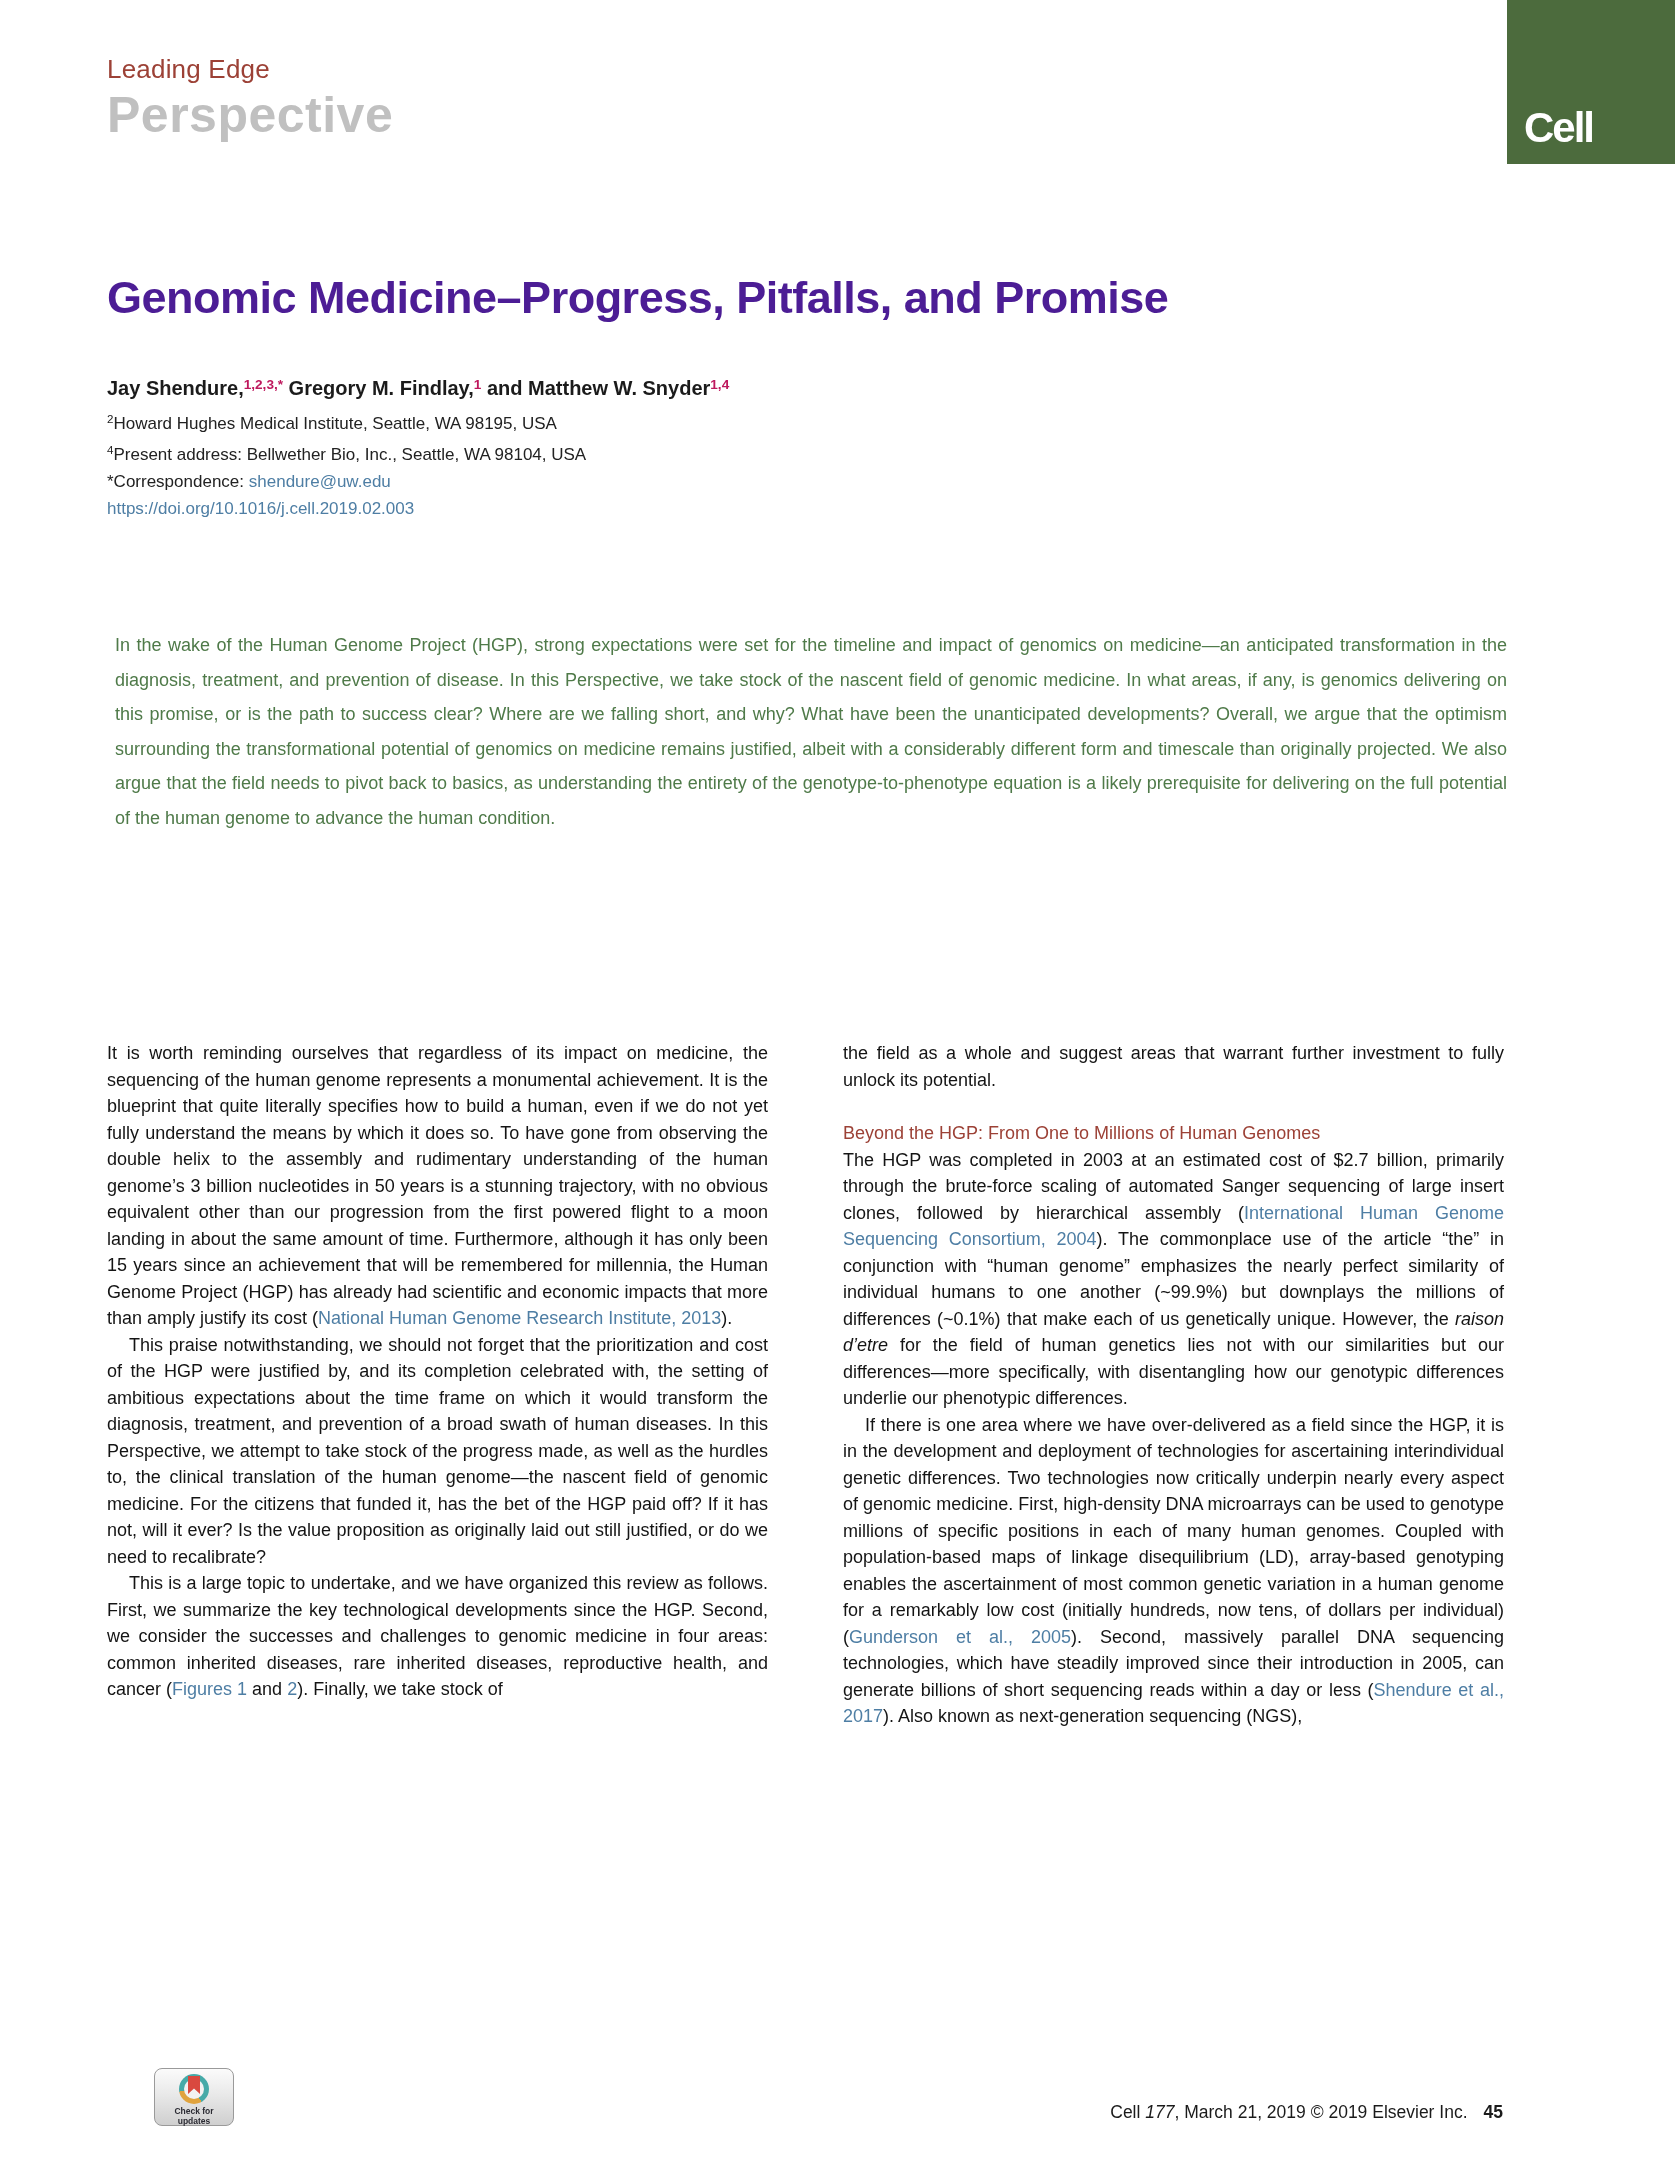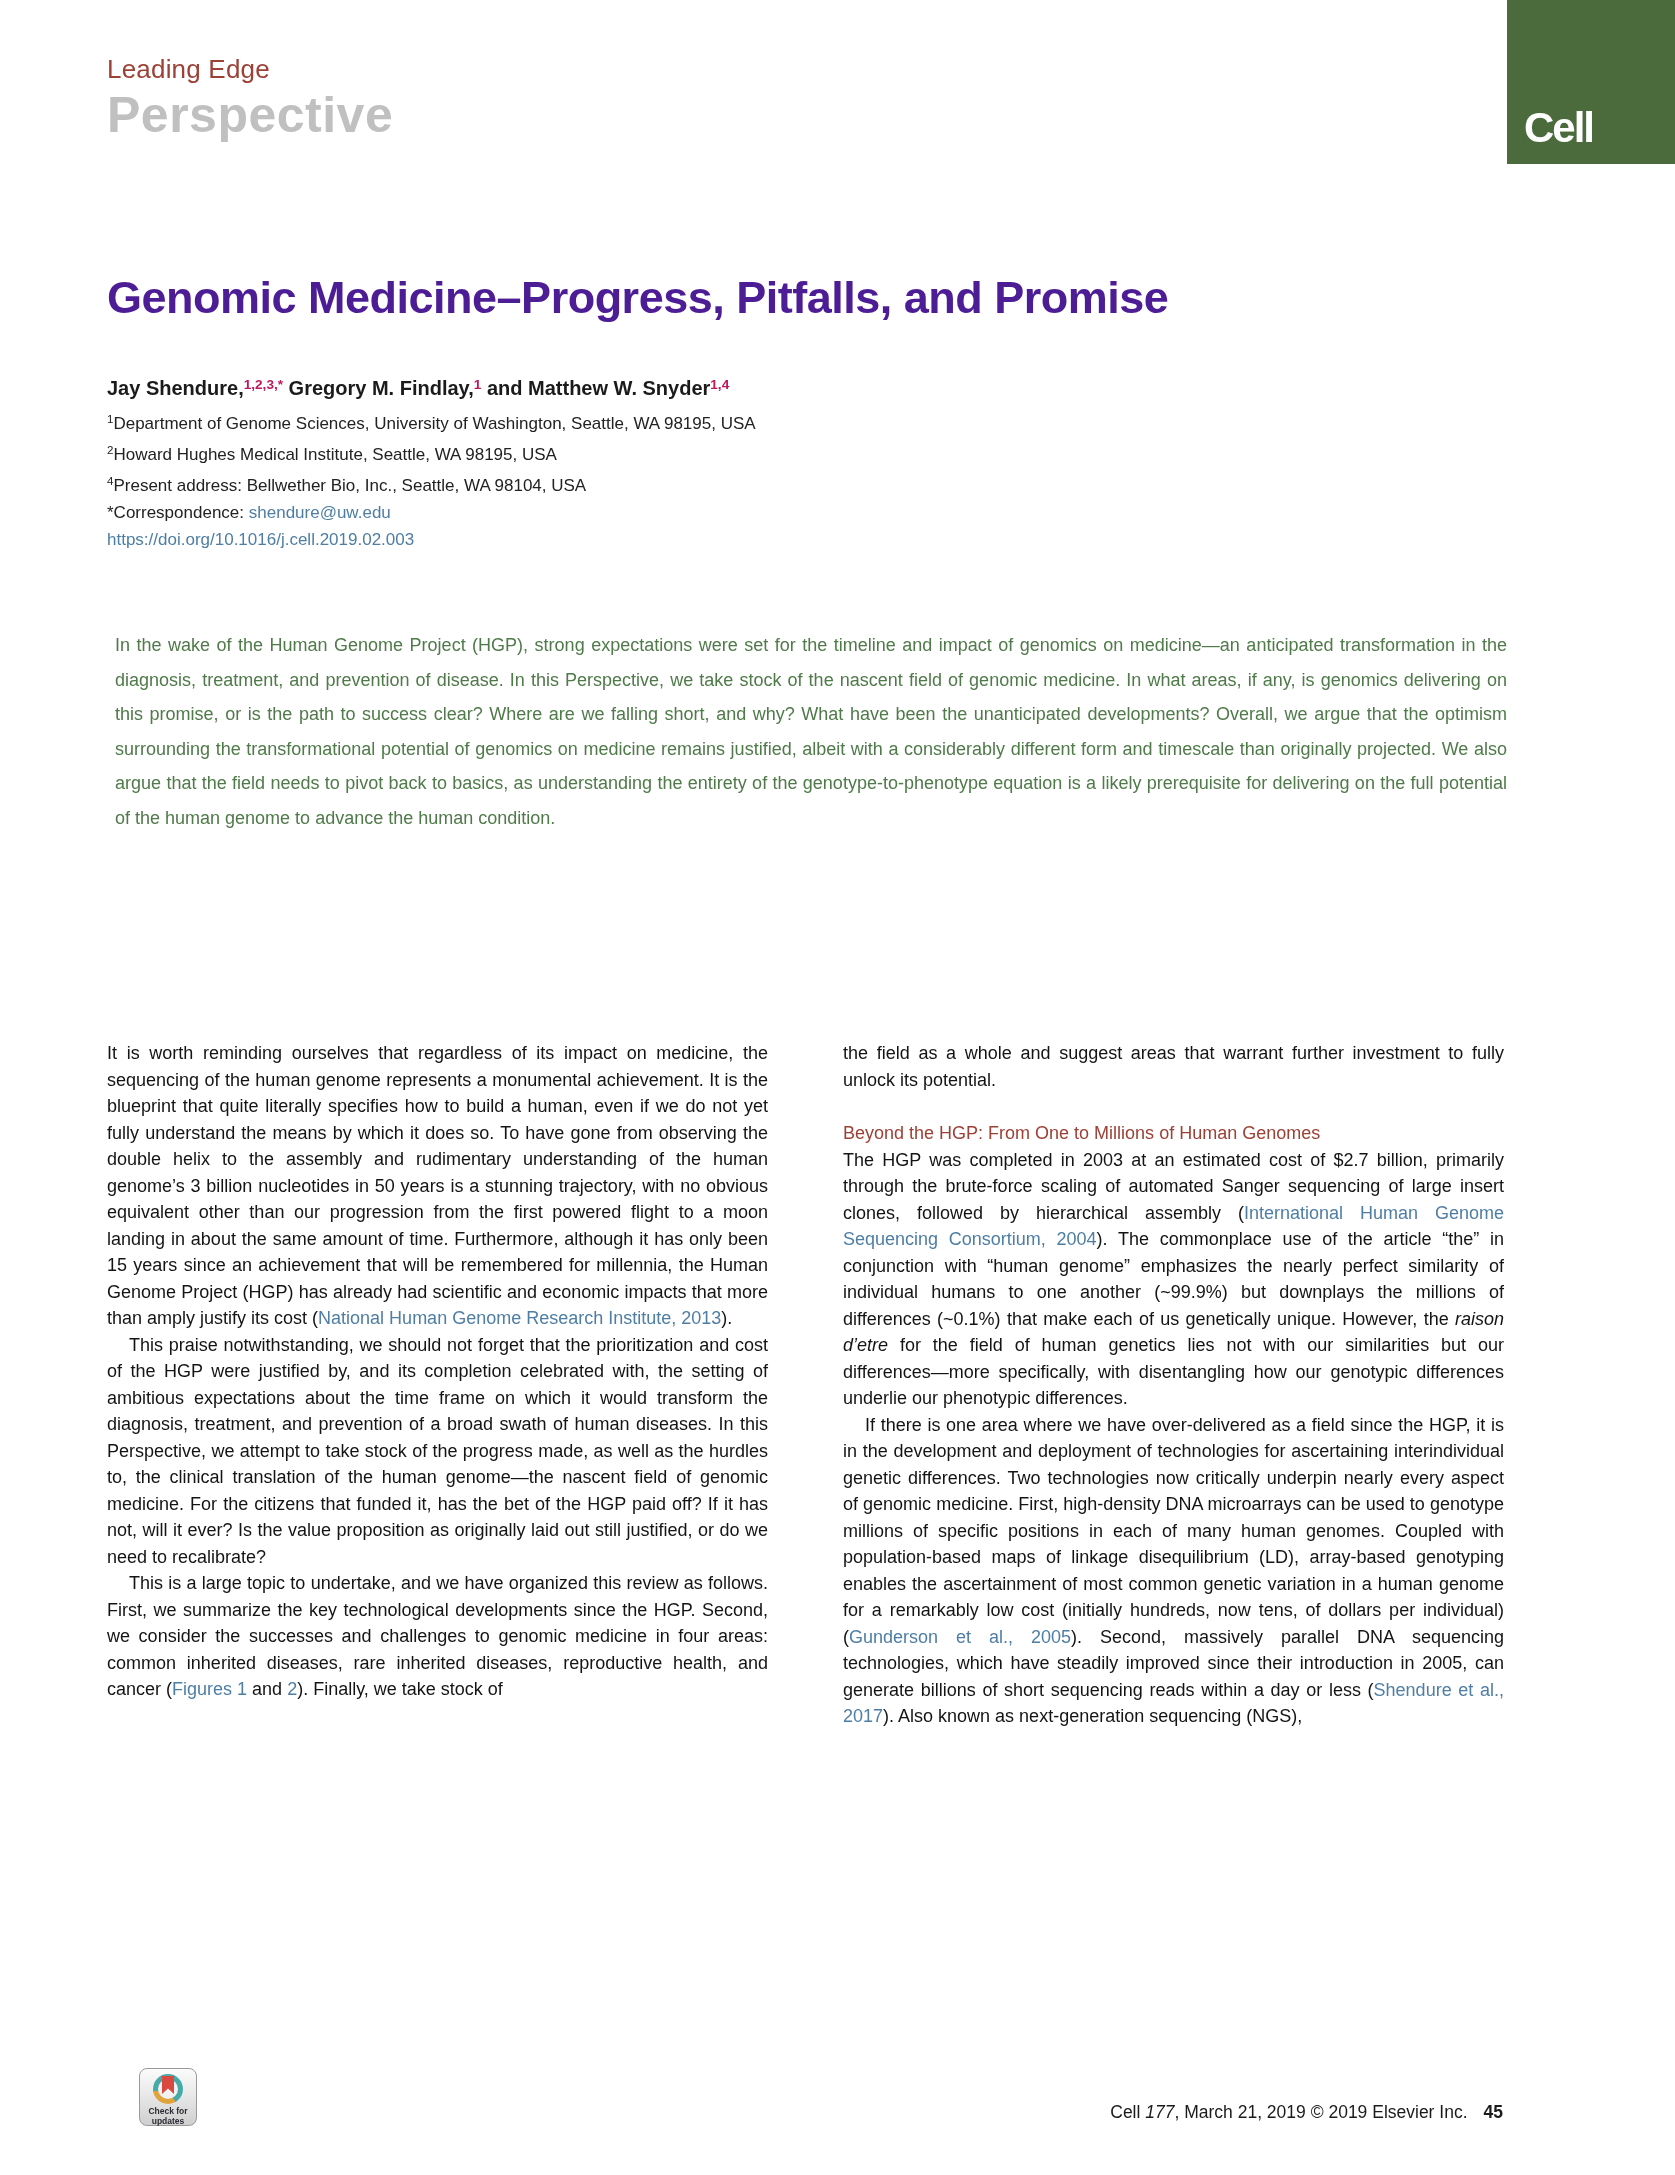--- a/index.html
+++ b/index.html
@@ -40,21 +40,21 @@
   .seg-p {}
   .seg-i { font-style:italic; }
   .seg-l { color:#4e7ea4; }
   .seg-s { font-size:68%; vertical-align:6px; }
   .seg-sl { font-size:68%; vertical-align:6px; color:#4e7ea4; }
   .seg-n { font-weight:bold; margin-left:16px; }
 
   .footer { position:absolute; top:2102px; right:172px; font-size:17.5px; color:#1b1b1b; }
 
   .crossmark {
-    position:absolute; left:139px; top:2068px; width:58px; height:58px;
+    position:absolute; left:154px; top:2068px; width:80px; height:58px;
     border:1px solid #9a9a9a; border-radius:8px;
     background:linear-gradient(180deg,#fbfbfb 0%,#e9e9e9 45%,#cfcfcf 100%);
     cursor:pointer;
   }
   .cm-logo { position:relative; width:30px; height:30px; margin:5px auto 0; }
   .cm-ring { position:absolute; inset:0; border-radius:50%;
     background:conic-gradient(from 150deg,#e0a33e 0 110deg,#46aaa8 110deg 360deg); }
   .cm-hole { position:absolute; inset:5px; border-radius:50%; background:#f2f2f2; }
   .cm-mark { position:absolute; left:9px; top:2px; width:12px; height:18px; background:#d9493f;
     clip-path:polygon(0 0,100% 0,100% 100%,50% 70%,0 100%); }
@@ -70,21 +70,20 @@
 
 <div class="cell-logo-box">
   <span class="cell-logo-text">Cell</span>
 </div>
 
 <h1 class="title">Genomic Medicine–Progress, Pitfalls, and Promise</h1>
 
 <div class="authors"><span class="seg-p">Jay Shendure,</span><span class="seg-sl">1,2,3,*</span><span class="seg-p"> Gregory M. Findlay,</span><span class="seg-sl">1</span><span class="seg-p"> and Matthew W. Snyder</span><span class="seg-sl">1,4</span></div>
 
 <div class="affiliations">
-    <p class="aff-line"><span class="seg-s">1</span><span class="seg-p">Department of Genome Sciences, University of Washington, Seattle, WA 98195, USA</span></p>
     <p class="aff-line"><span class="seg-s">2</span><span class="seg-p">Howard Hughes Medical Institute, Seattle, WA 98195, USA</span></p>
     <p class="aff-line"><span class="seg-s">4</span><span class="seg-p">Present address: Bellwether Bio, Inc., Seattle, WA 98104, USA</span></p>
     <p class="aff-line"><span class="seg-p">*Correspondence: </span><span class="seg-l">shendure@uw.edu</span></p>
     <p class="aff-line"><span class="seg-l">https://doi.org/10.1016/j.cell.2019.02.003</span></p>
   </div>
 
 <div class="abstract">In the wake of the Human Genome Project (HGP), strong expectations were set for the timeline and impact of genomics on medicine—an anticipated transformation in the diagnosis, treatment, and prevention of disease. In this Perspective, we take stock of the nascent field of genomic medicine. In what areas, if any, is genomics delivering on this promise, or is the path to success clear? Where are we falling short, and why? What have been the unanticipated developments? Overall, we argue that the optimism surrounding the transformational potential of genomics on medicine remains justified, albeit with a considerably different form and timescale than originally projected. We also argue that the field needs to pivot back to basics, as understanding the entirety of the genotype-to-phenotype equation is a likely prerequisite for delivering on the full potential of the human genome to advance the human condition.</div>
 
 <div class="columns">
   <div class="col col-left">

